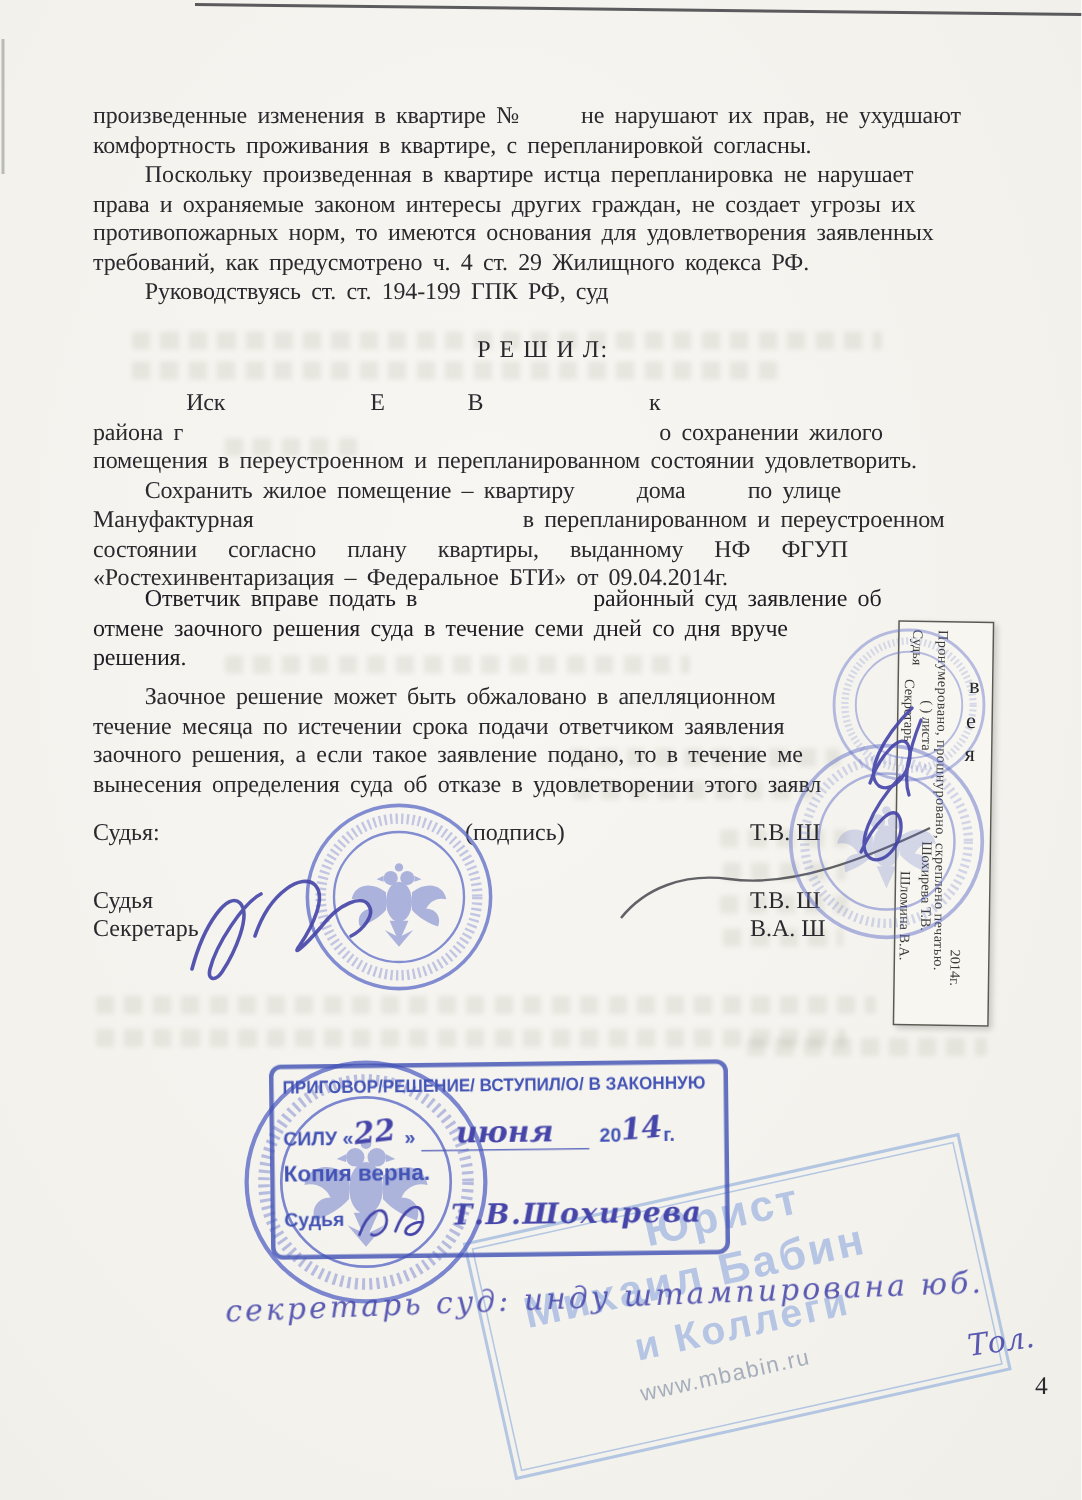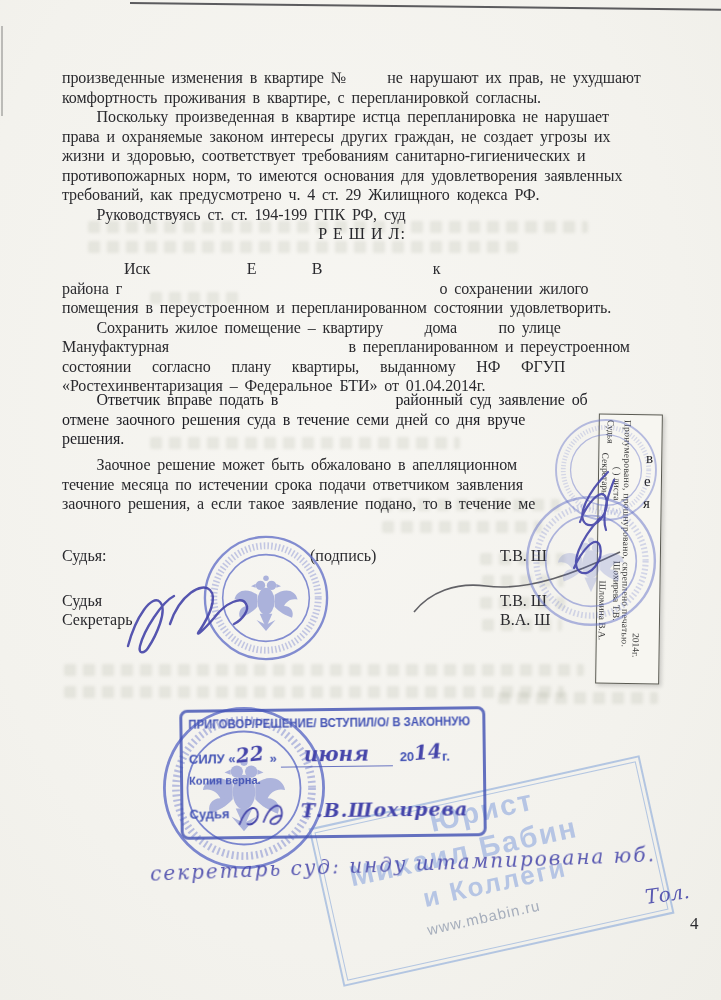--- a/index.html
+++ b/index.html
@@ -28,21 +28,21 @@
     box-shadow:2px 2px 4px rgba(0,0,0,.18);}
   .vtext{position:absolute;transform-origin:0 0;transform:rotate(90deg);white-space:pre;
     font-family:"Liberation Serif",serif;color:#3a3a3a;}
   .stray{position:absolute;font:15px "Liberation Serif",serif;color:#26262b;z-index:7;}
   
   .stamp{position:absolute;left:180px;top:708px;width:300px;height:124px;z-index:4;
     border:3px solid rgba(67,83,181,.82);border-radius:8px;transform:rotate(-.7deg);
     color:#4353b5;font-family:"Liberation Sans",sans-serif;font-weight:700;filter:blur(.25px);}
   .stamp .l1{position:absolute;left:6px;top:5px;font-size:12px;transform:scaleX(.95);transform-origin:0 0;white-space:pre;}
   .stamp .l2{position:absolute;left:6px;top:32px;font-size:13px;white-space:pre;}
-  .stamp .l3{position:absolute;left:6px;top:62px;font-size:11px;}
+  .stamp .l3{position:absolute;left:6px;top:62px;font-size:15px;}
   .stamp .l4{position:absolute;left:6px;top:88px;font-size:13px;white-space:nowrap;}
   .hand{font-family:"DejaVu Serif",serif;font-style:italic;color:#4545aa;}
   .hday{display:inline-block;width:34px;font-size:20px;transform:translateY(-2px) rotate(-6deg);}
   .hmonth{display:inline-block;width:112px;font-size:20px;text-align:center;border-bottom:1.5px solid rgba(67,83,181,.8);transform:translateY(-1px);}
   .hyear{display:inline-block;width:28px;font-size:20px;transform:translateY(-2px) rotate(-4deg);}
   .hsig{font-size:19px;letter-spacing:1px;}
   .handnote{position:absolute;left:150px;top:852px;font-size:20px;letter-spacing:2px;z-index:6;
     transform:rotate(-2.2deg);opacity:.88;filter:blur(.3px);white-space:pre;}
   .handnote2{position:absolute;left:645px;top:882px;font-size:20px;z-index:6;transform:rotate(-8deg);opacity:.88;}
   
@@ -76,44 +76,44 @@
   <div class="bleed" style="left:482px;top:619px;width:80px;"></div>
   <div class="bleed" style="left:64px;top:664px;width:520px;"></div>
   <div class="bleed" style="left:64px;top:686px;width:500px;"></div>
   <div class="bleed" style="left:498px;top:692px;width:160px;"></div>
 
   <div class="textcol t1">
       <div class="line">произведенные изменения в квартире №      не нарушают их прав, не ухудшают</div>
       <div class="line">комфортность проживания в квартире, с перепланировкой согласны.</div>
       <div class="line">     Поскольку произведенная в квартире истца перепланировка не нарушает</div>
       <div class="line">права и охраняемые законом интересы других граждан, не создает угрозы их</div>
-      <div class="line">жизни и здоровью, соответствует требованиям санитарно-гигиенических и</div>
       <div class="line">противопожарных норм, то имеются основания для удовлетворения заявленных</div>
       <div class="line">требований, как предусмотрено ч. 4 ст. 29 Жилищного кодекса РФ.</div>
       <div class="line">     Руководствуясь ст. ст. 194-199 ГПК РФ, суд</div>
     </div>
   <div class="heading">Р Е Ш И Л:</div>
   <div class="textcol t2">
       <div class="line">         Иск              Е        В                к</div>
       <div class="line">района г                                              о сохранении жилого</div>
       <div class="line">помещения в переустроенном и перепланированном состоянии удовлетворить.</div>
       <div class="line">     Сохранить жилое помещение – квартиру      дома      по улице</div>
       <div class="line">Мануфактурная                          в перепланированном и переустроенном</div>
       <div class="line">состоянии   согласно   плану   квартиры,   выданному   НФ   ФГУП</div>
-      <div class="line">«Ростехинвентаризация – Федеральное БТИ» от 01.04.2014г.</div>
+      <div class="line">«Ростехинвентаризация – Федеральное БТИ» от 09.04.2014г.</div>
     </div>
   <div class="textcol t3">
       <div class="line">     Ответчик вправе подать в                 районный суд заявление об</div>
       <div class="line">отмене заочного решения суда в течение семи дней со дня вруче</div>
       <div class="line">решения.</div>
     </div>
   <div class="textcol t4">
       <div class="line">     Заочное решение может быть обжаловано в апелляционном</div>
       <div class="line">течение месяца по истечении срока подачи ответчиком заявления</div>
       <div class="line">заочного решения, а если такое заявление подано, то в течение ме</div>
+      <div class="line">вынесения определения суда об отказе в удовлетворении этого заявл</div>
     </div>
 
   <div class="sigrow" style="top:546px;">
     <span>Судья:</span>
     <span class="mid">(подпись)</span>
     <span class="right">Т.В. Ш</span>
   </div>
   <div class="sigrow" style="top:591px;">
     <span>Судья</span>
     <span class="right">Т.В. Ш</span>

